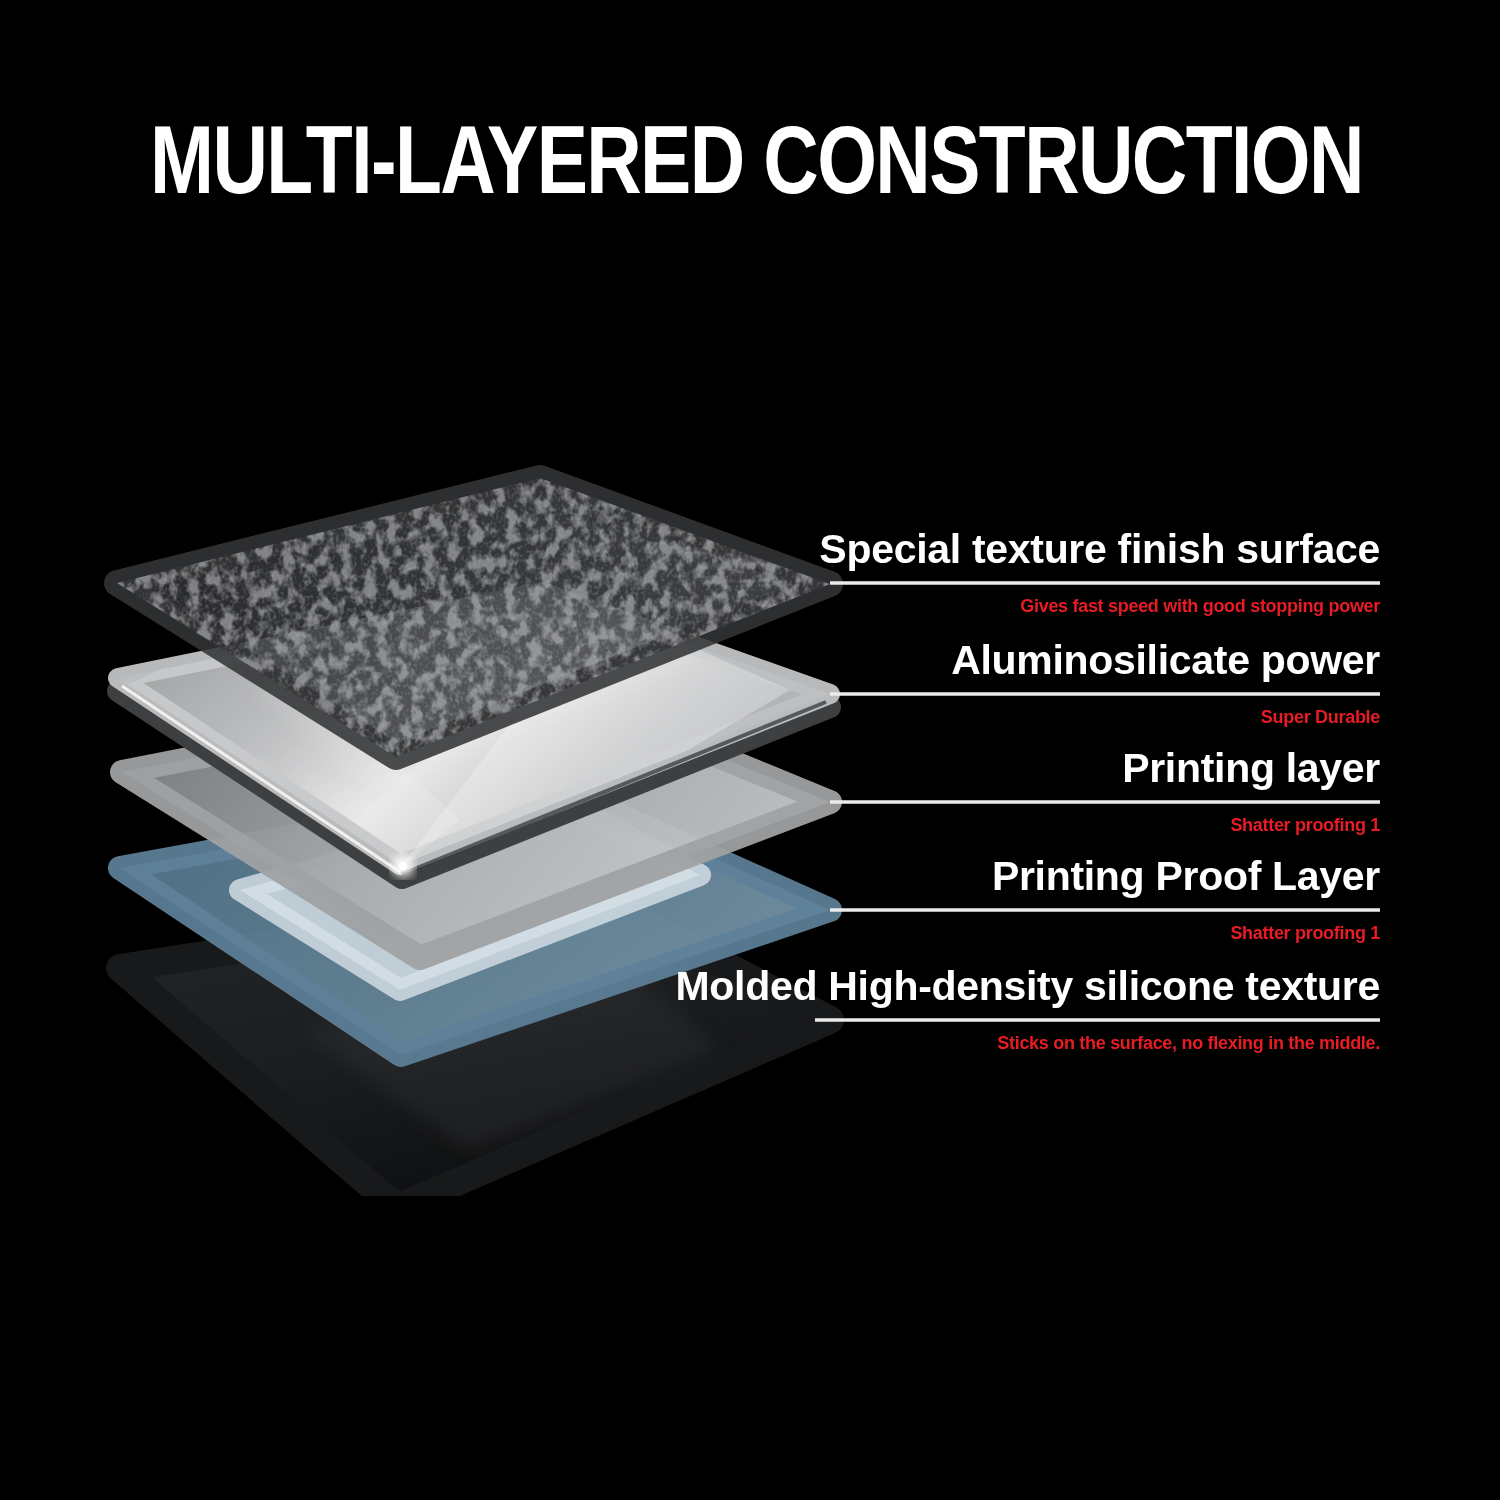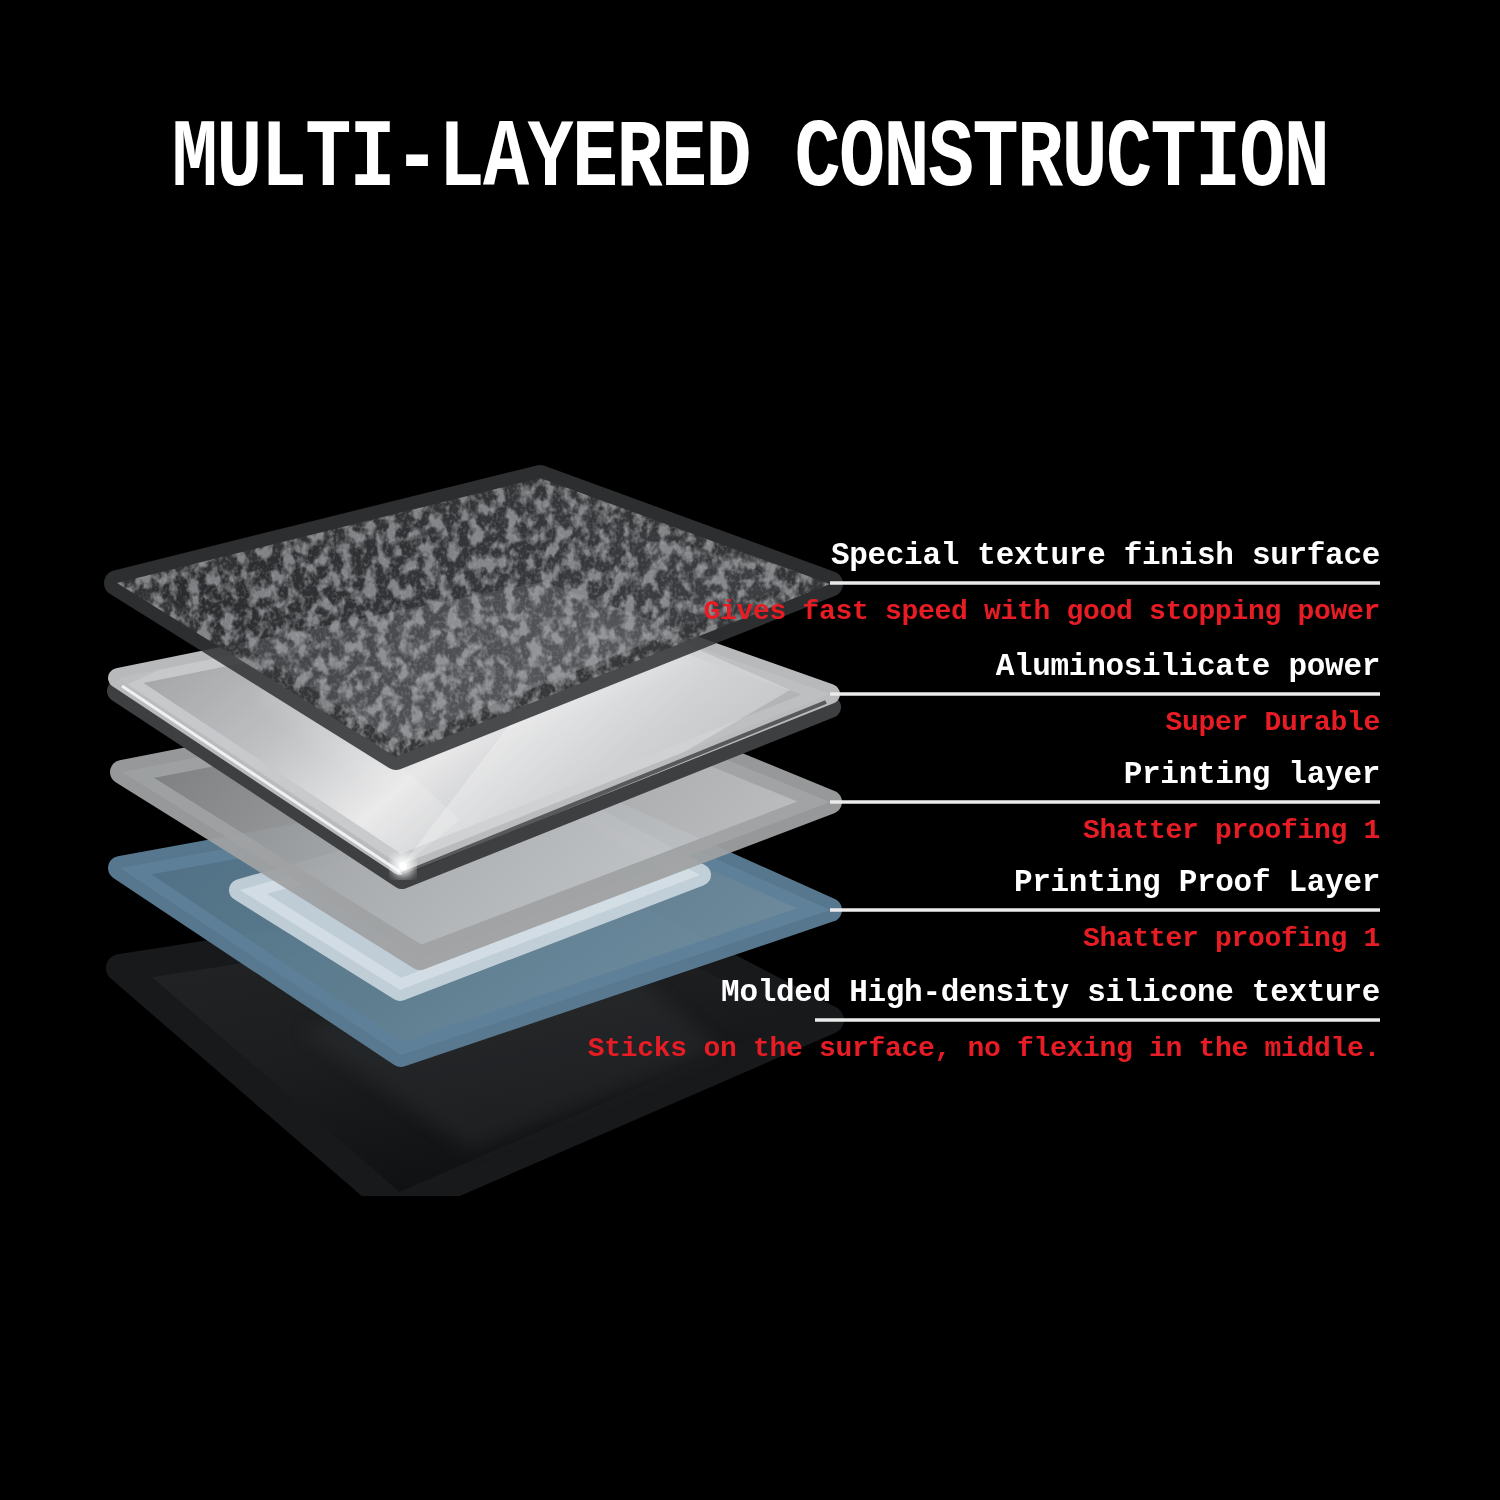--- a/index.html
+++ b/index.html
@@ -1,33 +1,33 @@
 <!DOCTYPE html>
 <html><head>
 <meta charset="utf-8">
 <style>
   html,body{margin:0;padding:0;background:#000;}
   .canvas{
     position:relative;width:1500px;height:1196px;background:#000;overflow:hidden;
-    font-family:Liberation Mono, monospace;
+    font-family:Liberation Sans, sans-serif;
   }
   .main-title{
     position:absolute;top:112px;left:0;width:1500px;text-align:center;
     color:#fff;font-size:96px;font-weight:bold;letter-spacing:-2px;line-height:1;
     transform:scaleX(0.80);transform-origin:50% 50%;white-space:nowrap;
   }
   .stack-svg{position:absolute;left:0;top:0;}
   .callout{position:absolute;right:120px;width:560px;height:0;}
   .c-title{
     position:absolute;right:0;bottom:10px;white-space:nowrap;
-    color:#fff;font-size:31px;font-weight:bold;letter-spacing:-0.3px;text-align:right;
+    color:#fff;font-size:41px;font-weight:bold;letter-spacing:-0.3px;text-align:right;
   }
   .c-sub{
     position:absolute;right:0;top:13px;white-space:nowrap;
-    color:#e81c24;font-size:28px;font-weight:bold;letter-spacing:-0.3px;text-align:center;
+    color:#e81c24;font-size:18px;font-weight:bold;letter-spacing:-0.3px;text-align:center;
   }
 </style>
 </head>
 <body>
 
 <div class="canvas">
 
   <div class="main-title">MULTI-LAYERED CONSTRUCTION</div>
 
   <svg class="stack-svg" width="1500" height="1500" viewBox="0 0 1500 1500">

